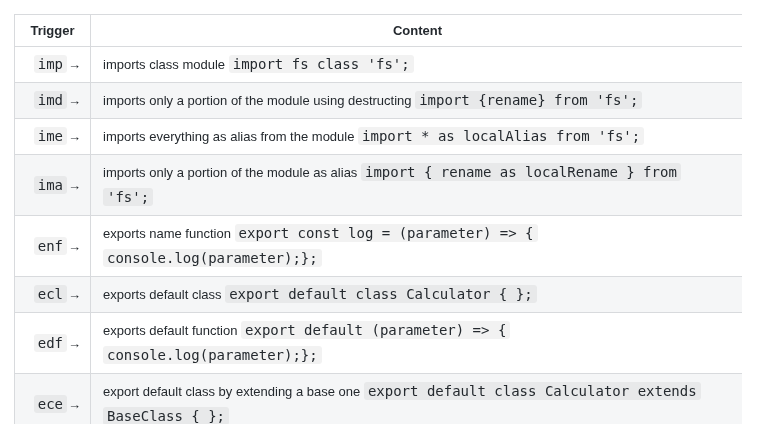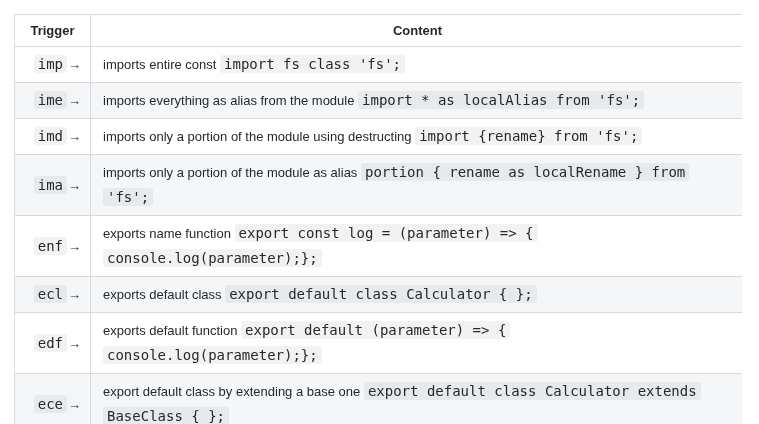--- a/index.html
+++ b/index.html
@@ -70,39 +70,39 @@
     <thead>
       <tr>
         <th>Trigger</th>
         <th>Content</th>
       </tr>
     </thead>
     <tbody>
         <tr>
           <td class="cell-trigger"><code class="chip">imp</code><span class="arrow">→</span></td>
           <td class="cell-content">
-            <span class="line"><span>imports entire const </span><code class="chip">import fs class 'fs';</code></span>
+            <span class="line"><span>imports class module </span><code class="chip">import fs class 'fs';</code></span>
+          </td>
+        </tr>
+        <tr>
+          <td class="cell-trigger"><code class="chip">imd</code><span class="arrow">→</span></td>
+          <td class="cell-content">
+            <span class="line"><span>imports only a portion of the module using destructing </span><code class="chip">import {rename} from 'fs';</code></span>
           </td>
         </tr>
         <tr>
           <td class="cell-trigger"><code class="chip">ime</code><span class="arrow">→</span></td>
           <td class="cell-content">
             <span class="line"><span>imports everything as alias from the module </span><code class="chip">import * as localAlias from 'fs';</code></span>
           </td>
         </tr>
         <tr>
-          <td class="cell-trigger"><code class="chip">imd</code><span class="arrow">→</span></td>
-          <td class="cell-content">
-            <span class="line"><span>imports only a portion of the module using destructing </span><code class="chip">import {rename} from 'fs';</code></span>
-          </td>
-        </tr>
-        <tr>
           <td class="cell-trigger"><code class="chip">ima</code><span class="arrow">→</span></td>
           <td class="cell-content">
-            <span class="line"><span>imports only a portion of the module as alias </span><code class="chip">portion { rename as localRename } from</code></span>
+            <span class="line"><span>imports only a portion of the module as alias </span><code class="chip">import { rename as localRename } from</code></span>
             <span class="line"><code class="chip">'fs';</code></span>
           </td>
         </tr>
         <tr>
           <td class="cell-trigger"><code class="chip">enf</code><span class="arrow">→</span></td>
           <td class="cell-content">
             <span class="line"><span>exports name function </span><code class="chip">export const log = (parameter) =&gt; {</code></span>
             <span class="line"><code class="chip">console.log(parameter);};</code></span>
           </td>
         </tr>

